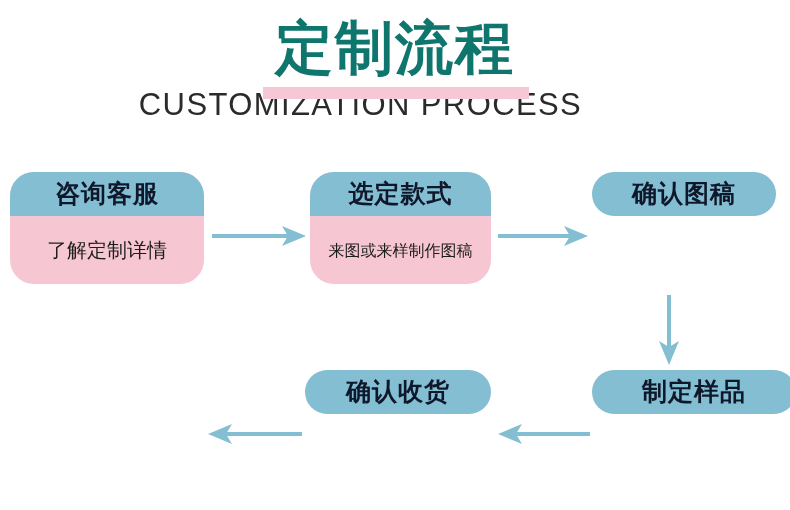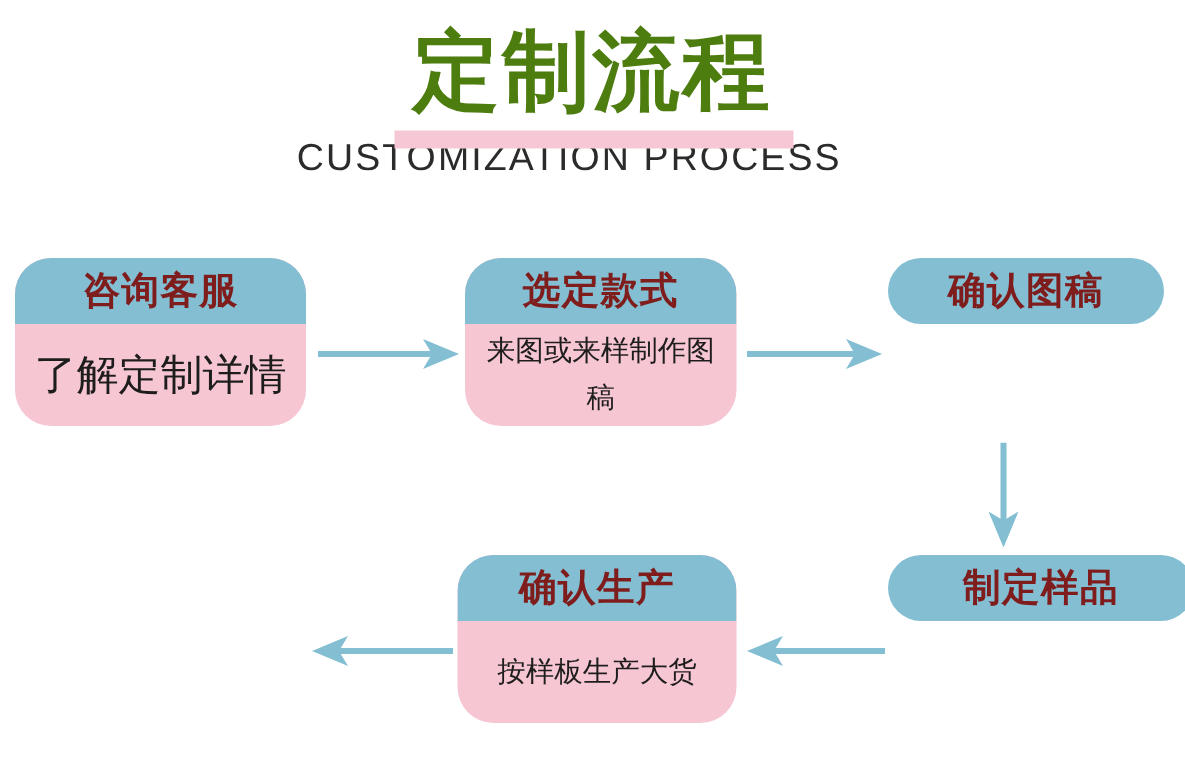--- a/index.html
+++ b/index.html
@@ -41,76 +41,75 @@
     background: #f6c7d4;
     z-index: 1;
   }
   #title-text {
     position: relative;
     z-index: 2;
     display: inline-block;
     font-size: 58px;
     line-height: 64px;
     font-weight: 700;
-    color: #4d7c0f;
+    color: #0f766e;
     letter-spacing: 2px;
     font-family: Liberation Sans, sans-serif;
   }
   #subtitle-text {
     position: absolute;
     left: 0;
     top: 90px;
     width: 721px;
     text-align: center;
-    font-size: 25px;
+    font-size: 31px;
     line-height: 30px;
     font-weight: 400;
     letter-spacing: 1.4px;
     color: #2b2b2b;
     font-family: "Liberation Sans", "DejaVu Sans", sans-serif;
-    margin-left: 19px;
   }
 
   
   .flow-box {
     position: absolute;
     border-radius: 24px;
     overflow: hidden;
     background: #f7c6d3;
     box-sizing: border-box;
   }
   .flow-box-head {
     height: 44px;
     background: #83bed2;
-    color: #7f1d1d;
+    color: #0f172a;
     display: flex;
     align-items: center;
     justify-content: center;
     font-size: 25px;
     line-height: 28px;
     font-weight: 700;
     letter-spacing: 1px;
     font-family: "DejaVu Sans", "Liberation Sans", sans-serif;
   }
   .flow-box-body {
     height: 68px;
     color: #1d1d1d;
     display: flex;
     align-items: center;
     justify-content: center;
     text-align: center;
-    font-size: 28px;
+    font-size: 20px;
     line-height: 30px;
     font-weight: 500;
     padding: 0 6px;
     box-sizing: border-box;
     font-family: "DejaVu Sans", "Liberation Sans", sans-serif;
   }
   .flow-box-body.two-line {
-    font-size: 19px;
+    font-size: 16px;
     line-height: 31px;
   }
 
   
   #box-1 { left: 10px;  top: 172px; width: 194px; }
   #box-2 { left: 310px; top: 172px; width: 181px; border-radius: 24px; }
   #box-3 { left: 592px; top: 172px; width: 184px; }
   
   #box-4 { left: 17px;  top: 370px; width: 184px; }
   #box-5 { left: 305px; top: 370px; width: 186px; }
@@ -148,22 +147,21 @@
 </div>
 
 <div class="flow-box" id="box-3">
   <div class="flow-box-head">确认图稿</div>
 </div>
 
 <div class="flow-box" id="box-4">
 </div>
 
 <div class="flow-box" id="box-5">
-  <div class="flow-box-head">确认生产</div>
-  <div class="flow-box-body two-line">按样板生产大货</div>
+  <div class="flow-box-head">确认收货</div>
 </div>
 
 <div class="flow-box" id="box-6">
   <div class="flow-box-head">制定样品</div>
 </div>
 
 <div class="arrow" id="arrow-1">
   <svg width="94" height="28" viewBox="0 0 94 28" xmlns="http://www.w3.org/2000/svg">
     <line x1="0" y1="14" x2="80" y2="14" stroke="#83bed2" stroke-width="4"></line>
     <path d="M 94 14 L 70 4 L 76 14 L 70 24 Z" fill="#83bed2"></path>

